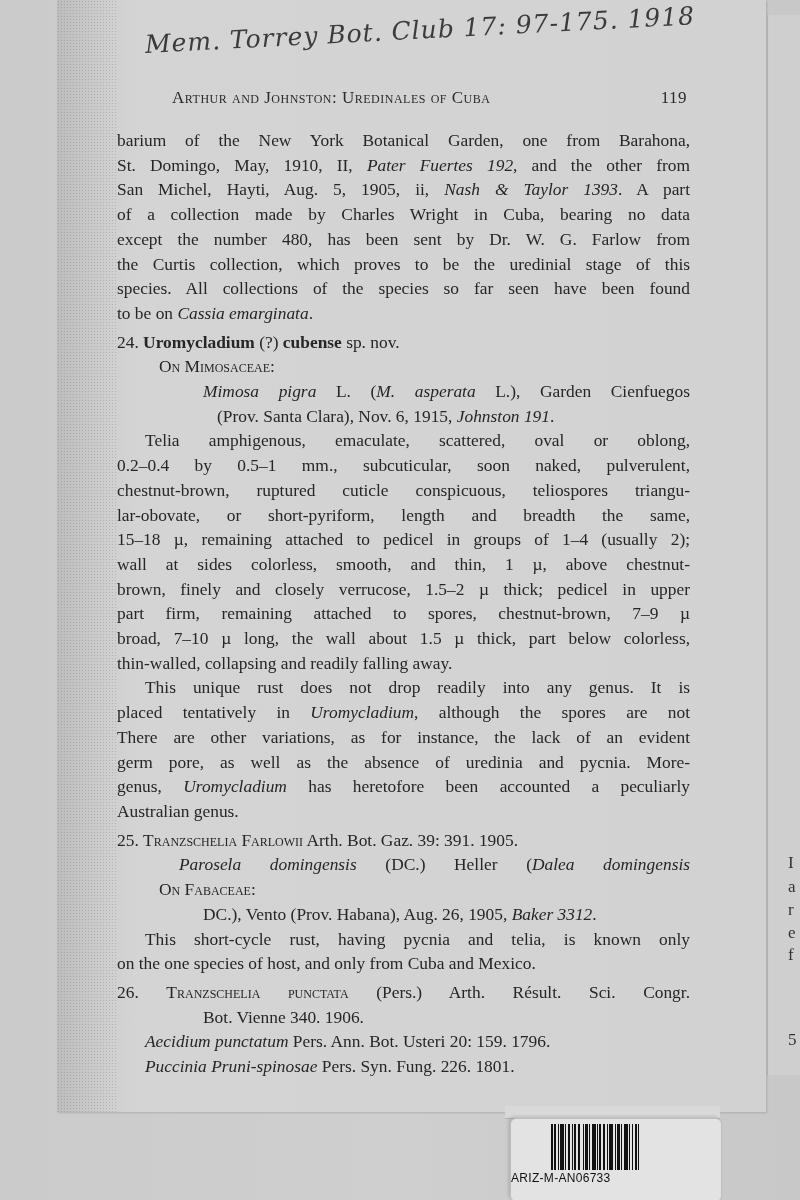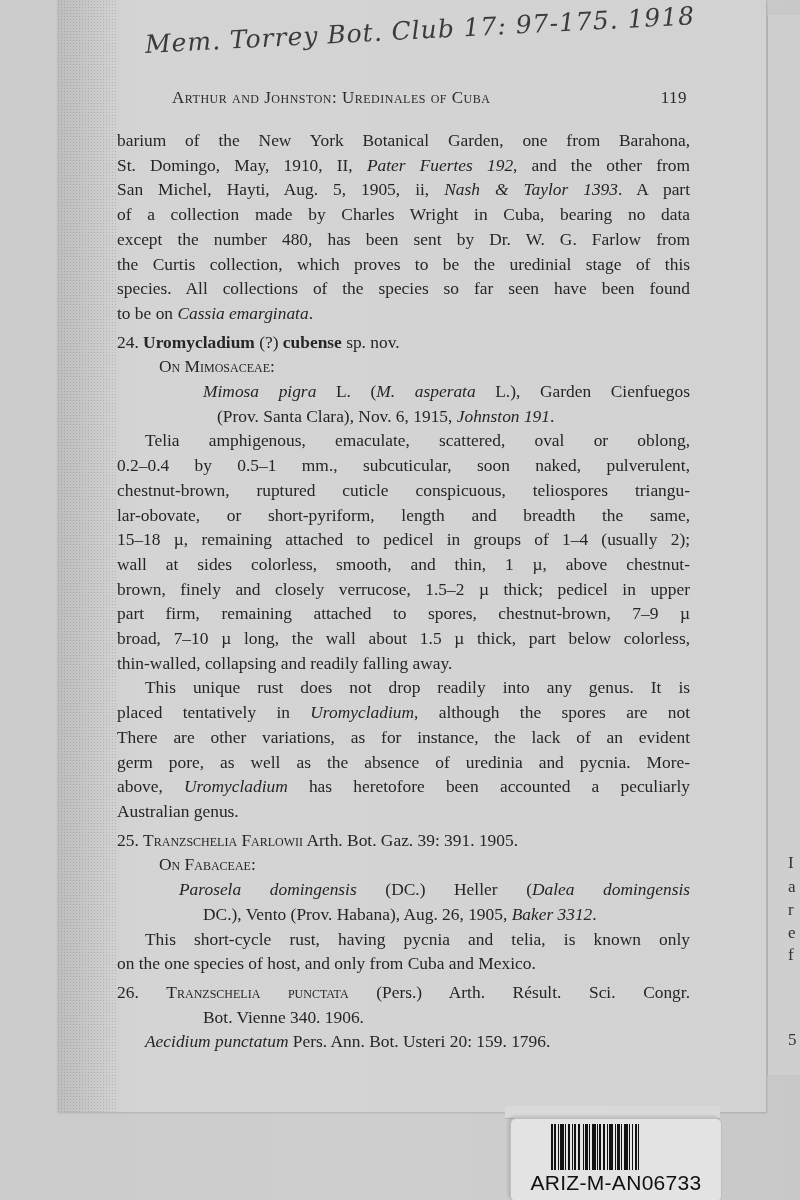--- a/index.html
+++ b/index.html
@@ -58,23 +58,23 @@
       position: absolute; left: 510px; top: 1118px; width: 210px; height: 82px;
       background: #e3e3e3; border-radius: 6px; border: 1px solid #bdbdbd;
       box-shadow: -2px -2px 3px rgba(0,0,0,0.12);
     }
     .barcode-bars {
       position: absolute; left: 40px; top: 5px; width: 142px; height: 46px;
       display: flex; align-items: stretch;
     }
     .barcode-bars i { display: block; background: #111; }
     .barcode-text {
-      position: absolute; left: 0; width: 100%; top: 52px; text-align: center;
+      position: absolute; left: 0; width: 100%; top: 52px; 
       font-family: "Liberation Sans", "DejaVu Sans", sans-serif;
-      font-size: 21px; color: #111; letter-spacing: 0.3px;
+      font-size: 12px; color: #111; letter-spacing: 0.3px;
     }
     .tape {
       position: absolute; left: 505px; top: 1106px; width: 215px; height: 12px;
       background: #d9d9d9; border-bottom: 1px solid #b5b5b5;
     }
   </style>
 </head>
 <body>
 
 <div class="bg-sheet"></div>
@@ -121,35 +121,36 @@
   <span class="line">wall at sides colorless, smooth, and thin, 1 µ, above chestnut-</span>
   <span class="line">brown, finely and closely verrucose, 1.5–2 µ thick; pedicel in upper</span>
   <span class="line">part firm, remaining attached to spores, chestnut-brown, 7–9 µ</span>
   <span class="line">broad, 7–10 µ long, the wall about 1.5 µ thick, part below colorless,</span>
   <span class="line last">thin-walled, collapsing and readily falling away.</span>
 
   <span class="line i5"><span>This unique rust does not drop readily into any genus.  It is</span></span>
   <span class="line"><span>placed tentatively in </span><em>Uromycladium</em><span>, although the spores are not</span></span>
   <span class="line">There are other variations, as for instance, the lack of an evident</span>
   <span class="line">germ pore, as well as the absence of uredinia and pycnia.  More-</span>
-  <span class="line"><span>above, </span><em>Uromycladium</em><span> has heretofore been accounted a peculiarly</span></span>
+  <span class="line"><span>genus, </span><em>Uromycladium</em><span> has heretofore been accounted a peculiarly</span></span>
   <span class="line last">Australian genus.</span>
   <div class="gap"></div>
 
   <span class="line last"><span>25.</span> <span class="sc">Tranzschelia Farlowii</span><span> Arth. Bot. Gaz. 39: 391.   1905.</span></span>
+  <span class="line i3"><em>Parosela domingensis</em><span> (DC.) Heller (</span><em>Dalea domingensis</em></span>
   <span class="line last i2 sc">On Fabaceae:</span>
-  <span class="line i3"><em>Parosela domingensis</em><span> (DC.) Heller (</span><em>Dalea domingensis</em></span>
   <span class="line last i4"><span>DC.), Vento (Prov. Habana), Aug. 26, 1905, </span><em>Baker 3312</em><span>.</span></span>
   <span class="line i5">This short-cycle rust, having pycnia and telia, is known only</span>
   <span class="line last">on the one species of host, and only from Cuba and Mexico.</span>
   <div class="gap"></div>
 
   <span class="line"><span>26.</span> <span class="sc">Tranzschelia punctata</span><span> (Pers.) Arth. Résult. Sci. Congr.</span></span>
   <span class="line last i4">Bot. Vienne 340.   1906.</span>
   <span class="line last i5"><em>Aecidium punctatum</em><span> Pers. Ann. Bot. Usteri 20: 159.   1796.</span></span>
+  <span class="line last i5"><em>Puccinia Pruni-spinosae</em><span> Pers. Syn. Fung. 226.   1801.</span></span>
 </div>
 
 <div class="tape"></div>
 <div class="barcode-label">
   <div class="barcode-bars" id="bars">
       <i style="width: 2.3px; background: rgb(17, 17, 17);"></i>
       <i style="width: 1.15px; background: transparent;"></i>
       <i style="width: 1.15px; background: rgb(17, 17, 17);"></i>
       <i style="width: 2.3px; background: transparent;"></i>
       <i style="width: 1.15px; background: rgb(17, 17, 17);"></i>

